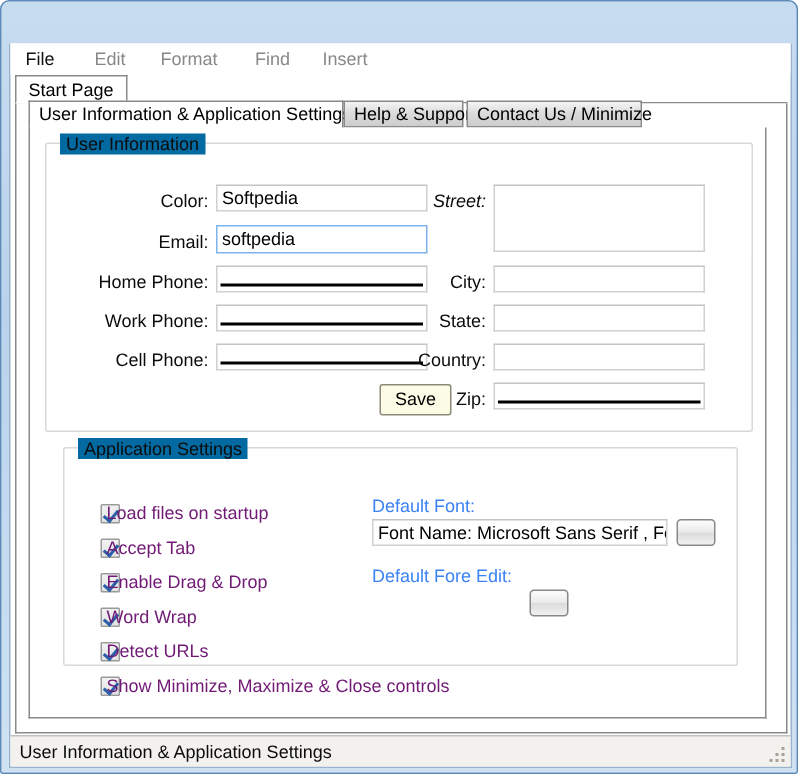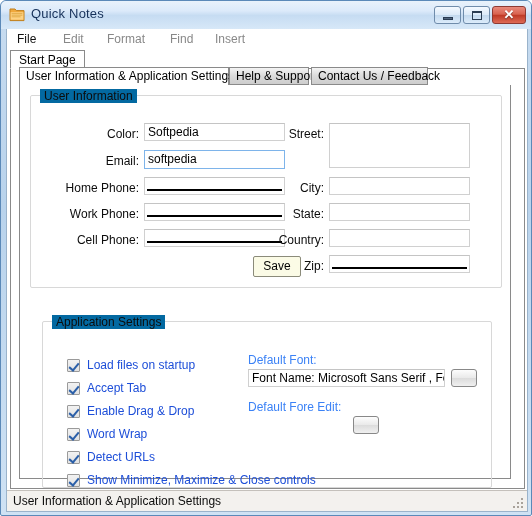--- a/index.html
+++ b/index.html
@@ -215,21 +215,21 @@
   .groupbox > .gb-title {
     position: absolute;
     top: -7px; left: 9px;
     padding: 0 4px;
     background: #0369a1;
     font-size: 12px;
     color: #0c0c0c;
     white-space: nowrap;
   }
   #gb-userinfo  { left: 10px; top: 10px;  width: 472px; height: 193px; }
-  #gb-appsettings { left: 22px; top: 213px; width: 450px; height: 167px; margin-top: 23px; }
+  #gb-appsettings { left: 22px; top: 213px; width: 450px; height: 146px; }
 
   
   .fld-label {
     position: absolute;
     font-size: 12px;
     color: #0c0c0c;
     text-align: right;
     white-space: nowrap;
     line-height: 14px;
   }
@@ -300,23 +300,23 @@
     content: "";
     position: absolute;
     left: 3px; top: 1px;
     width: 4px; height: 8px;
     border: solid #2b5fa8;
     border-width: 0 2px 2px 0;
     transform: rotate(40deg);
   }
   .cblabel {
     position: absolute;
-    left: 20px; top: 0;
-    font-size: 12px;
-    color: #1d4ed8;
+    left: 4px; top: 0;
+    font-size: 12px;
+    color: #701a75;
     line-height: 15px;
     white-space: nowrap;
   }
 
   
   .sub-label {
     position: absolute;
     font-size: 12px;
     color: #3b82f6;
     white-space: nowrap;
@@ -373,38 +373,20 @@
     font-size: 10px;
     color: #dadada;
     letter-spacing: .5px;
   }
 </style>
 </head>
 <body>
 
 <div id="window">
 
-  <div id="titlebar">
-    <svg id="title-icon" viewBox="0 0 16 15">
-      <path d="M1 2 h5 l1.4 1.6 H15 v10 H1 Z" fill="#f0a93c" stroke="#c07f1c" stroke-width="1"></path>
-      <path d="M1.6 5.2 H14.4 v7.6 H1.6 Z" fill="#fdd284" stroke="none"></path>
-      <path d="M2.6 6.6 H13.4 M2.6 8.2 H13.4 M2.6 9.8 H11.6" stroke="#e0a945" stroke-width="0.9"></path>
-    </svg>
-    <div id="title-text">Quick Notes</div>
-
-    <div class="winbtn" id="btn-min">
-      <span class="glyph-min"></span>
-    </div>
-    <div class="winbtn" id="btn-max">
-      <span class="glyph-max"></span>
-    </div>
-    <div class="winbtn" id="btn-close">
-      <span class="glyph-close">✕</span>
-    </div>
-  </div>
 
   <div id="client">
 
     <div id="menubar">
         <div class="menu-item enabled" style="left: 10px;">File</div>
         <div class="menu-item" style="left: 56px;">Edit</div>
         <div class="menu-item" style="left: 100px;">Format</div>
         <div class="menu-item" style="left: 163px;">Find</div>
         <div class="menu-item" style="left: 208px;">Insert</div>
       </div>
@@ -414,40 +396,40 @@
     </div>
 
     <div id="outer-panel"></div>
 
     <div class="watermark" id="wm-big">SOFTPEDIA</div>
     <div class="watermark" id="wm-small">www.softpedia.com</div>
 
     <div id="inner-tabstrip">
         <div class="inner-tab selected" style="left: 0px; width: 210px;">User Information &amp; Application Settings</div>
         <div class="inner-tab" style="left: 210px; width: 80px;">Help &amp; Support</div>
-        <div class="inner-tab" style="left: 292px; width: 117px;">Contact Us / Feedback</div>
+        <div class="inner-tab" style="left: 292px; width: 117px;">Contact Us / Minimize</div>
       </div>
 
     <div id="inner-page">
 
       <div class="groupbox" id="gb-userinfo">
         <div class="gb-title">User Information</div>
 
         <div id="userinfo-fields">
             <div class="fld-label" style="left: 62px; top: 31px; width: 46px;">Color:</div>
             <div class="txtbox" style="left: 113px; top: 27px; width: 141px; height: 18px;">Softpedia</div>
             <div class="fld-label" style="left: 62px; top: 58px; width: 46px;">Email:</div>
             <div class="txtbox focused" style="left: 113px; top: 54px; width: 141px; height: 19px;">softpedia</div>
             <div class="fld-label" style="left: 12px; top: 85px; width: 96px;">Home Phone:</div>
             <div class="txtbox ruled" style="left: 113px; top: 81px; width: 141px; height: 18px;"></div>
             <div class="fld-label" style="left: 12px; top: 111px; width: 96px;">Work Phone:</div>
             <div class="txtbox ruled" style="left: 113px; top: 107px; width: 141px; height: 18px;"></div>
             <div class="fld-label" style="left: 12px; top: 137px; width: 96px;">Cell Phone:</div>
             <div class="txtbox ruled" style="left: 113px; top: 133px; width: 141px; height: 18px;"></div>
-            <div class="fld-label" style="left: 240px; top: 31px; width: 53px;">Street:</div>
+            <div class="fld-label" style="left: 240px; top: 31px; width: 53px; font-style: italic;">Street:</div>
             <div class="txtbox multiline" style="left: 298px; top: 27px; width: 141px; height: 45px;"></div>
             <div class="fld-label" style="left: 240px; top: 85px; width: 53px;">City:</div>
             <div class="txtbox" style="left: 298px; top: 81px; width: 141px; height: 18px;"></div>
             <div class="fld-label" style="left: 240px; top: 111px; width: 53px;">State:</div>
             <div class="txtbox" style="left: 298px; top: 107px; width: 141px; height: 18px;"></div>
             <div class="fld-label" style="left: 240px; top: 137px; width: 53px;">Country:</div>
             <div class="txtbox" style="left: 298px; top: 133px; width: 141px; height: 18px;"></div>
             <div class="fld-label" style="left: 240px; top: 163px; width: 53px;">Zip:</div>
             <div class="txtbox ruled" style="left: 298px; top: 159px; width: 141px; height: 18px;"></div>
           </div>

